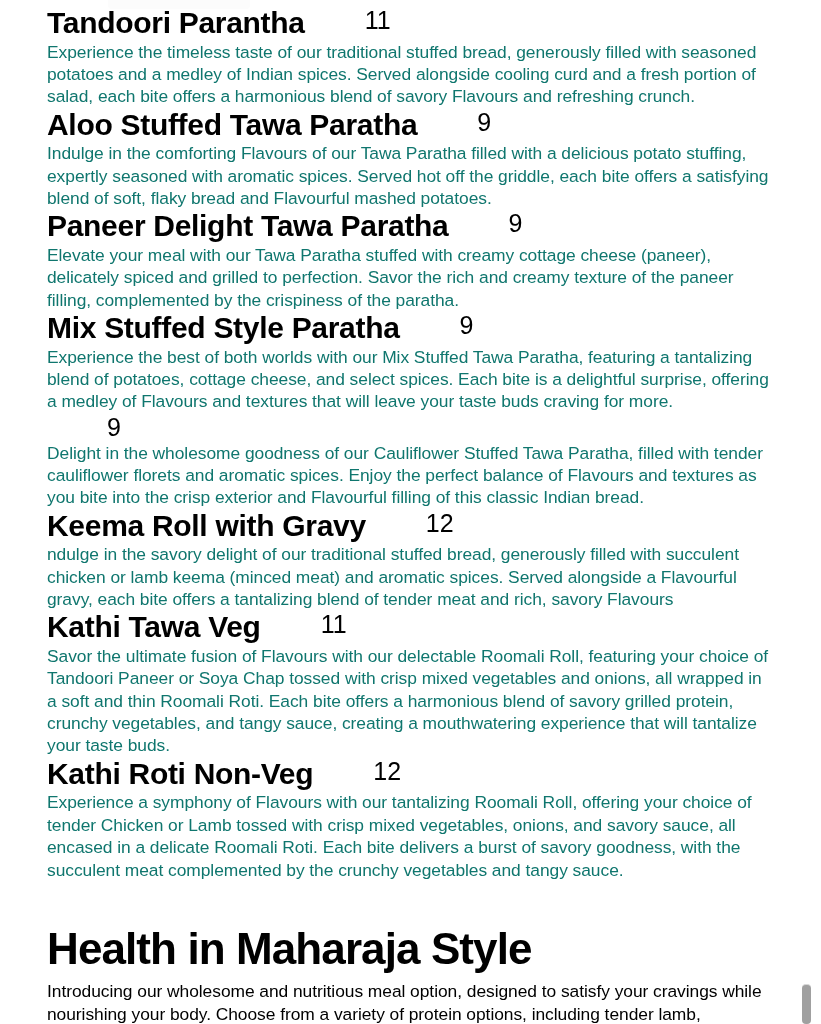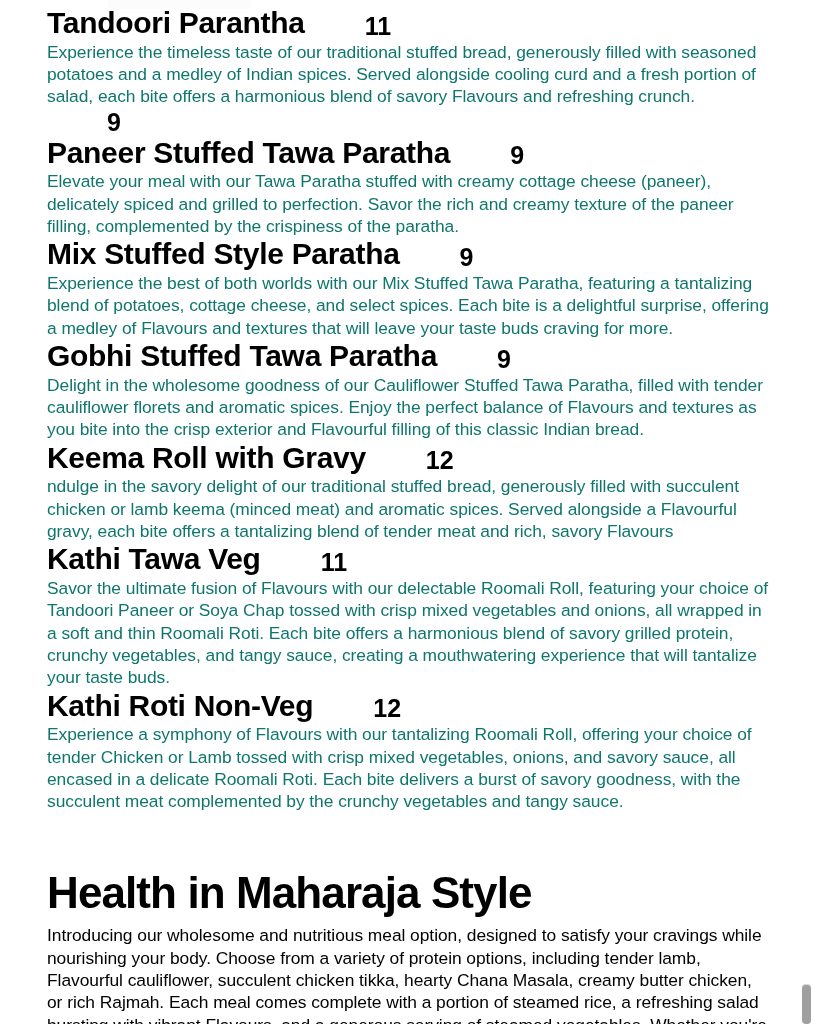--- a/index.html
+++ b/index.html
@@ -43,37 +43,37 @@
     border-radius: 0 0 4px 4px;
   }
 
   .menu-item {
     margin: 0;
     padding: 0;
   }
 
   .item-head {
     display: flex;
-    align-items: flex-end;
+    align-items: flex-start;
     white-space: nowrap;
     margin: 0;
     padding: 0;
   }
 
   .item-name {
     font-size: 30px;
     font-weight: bold;
     letter-spacing: -0.3px;
     line-height: 1.12;
     color: #000;
   }
 
   .item-price {
     font-size: 25px;
-    font-weight: bold;
+    font-weight: normal;
     line-height: 1.12;
     color: #000;
     margin-left: 60px;
   }
 
   .item-desc {
     font-size: 17.4px;
     line-height: 1.285;
     color: #0f766e;
     margin: 1px 0 0 0;
@@ -87,21 +87,21 @@
 
   .section {
     margin: 0;
   }
 
   .section-title {
     font-size: 44px;
     font-weight: bold;
     letter-spacing: -0.9px;
     line-height: 1.1;
-    margin: 12px 0 7px 0;
+    margin: 0 0 7px 0;
     color: #000;
   }
 
   .section-desc {
     font-size: 17.4px;
     line-height: 1.285;
     color: #000;
     max-width: 728px;
     margin: 0;
     letter-spacing: -0.05px;
@@ -143,43 +143,44 @@
     <div class="menu-item">
       <div class="item-head">
         <span class="item-name">Tandoori Parantha</span>
         <span class="item-price">11</span>
       </div>
       <p class="item-desc">Experience the timeless taste of our traditional stuffed bread, generously filled with seasoned potatoes and a medley of Indian spices. Served alongside cooling curd and a fresh portion of salad, each bite offers a harmonious blend of savory Flavours and refreshing crunch.</p>
     </div>
 
     <div class="menu-item">
       <div class="item-head">
-        <span class="item-price">9</span>
-      </div>
-    </div>
-
-    <div class="menu-item">
-      <div class="item-head">
-        <span class="item-name">Paneer Stuffed Tawa Paratha</span>
+        <span class="item-name">Aloo Stuffed Tawa Paratha</span>
+        <span class="item-price">9</span>
+      </div>
+      <p class="item-desc">Indulge in the comforting Flavours of our Tawa Paratha filled with a delicious potato stuffing, expertly seasoned with aromatic spices. Served hot off the griddle, each bite offers a satisfying blend of soft, flaky bread and Flavourful mashed potatoes.</p>
+    </div>
+
+    <div class="menu-item">
+      <div class="item-head">
+        <span class="item-name">Paneer Delight Tawa Paratha</span>
         <span class="item-price">9</span>
       </div>
       <p class="item-desc"> Elevate your meal with our Tawa Paratha stuffed with creamy cottage cheese (paneer), delicately spiced and grilled to perfection. Savor the rich and creamy texture of the paneer filling, complemented by the crispiness of the paratha.</p>
     </div>
 
     <div class="menu-item">
       <div class="item-head">
         <span class="item-name">Mix Stuffed Style Paratha</span>
         <span class="item-price">9</span>
       </div>
       <p class="item-desc"> Experience the best of both worlds with our Mix Stuffed Tawa Paratha, featuring a tantalizing blend of potatoes, cottage cheese, and select spices. Each bite is a delightful surprise, offering a medley of Flavours and textures that will leave your taste buds craving for more.</p>
     </div>
 
     <div class="menu-item">
       <div class="item-head">
-        <span class="item-name">Gobhi Stuffed Tawa Paratha</span>
         <span class="item-price">9</span>
       </div>
       <p class="item-desc">Delight in the wholesome goodness of our Cauliflower Stuffed Tawa Paratha, filled with tender cauliflower florets and aromatic spices. Enjoy the perfect balance of Flavours and textures as you bite into the crisp exterior and Flavourful filling of this classic Indian bread.</p>
     </div>
 
     <div class="menu-item">
       <div class="item-head">
         <span class="item-name">Keema Roll with Gravy</span>
         <span class="item-price">12</span>
       </div>

